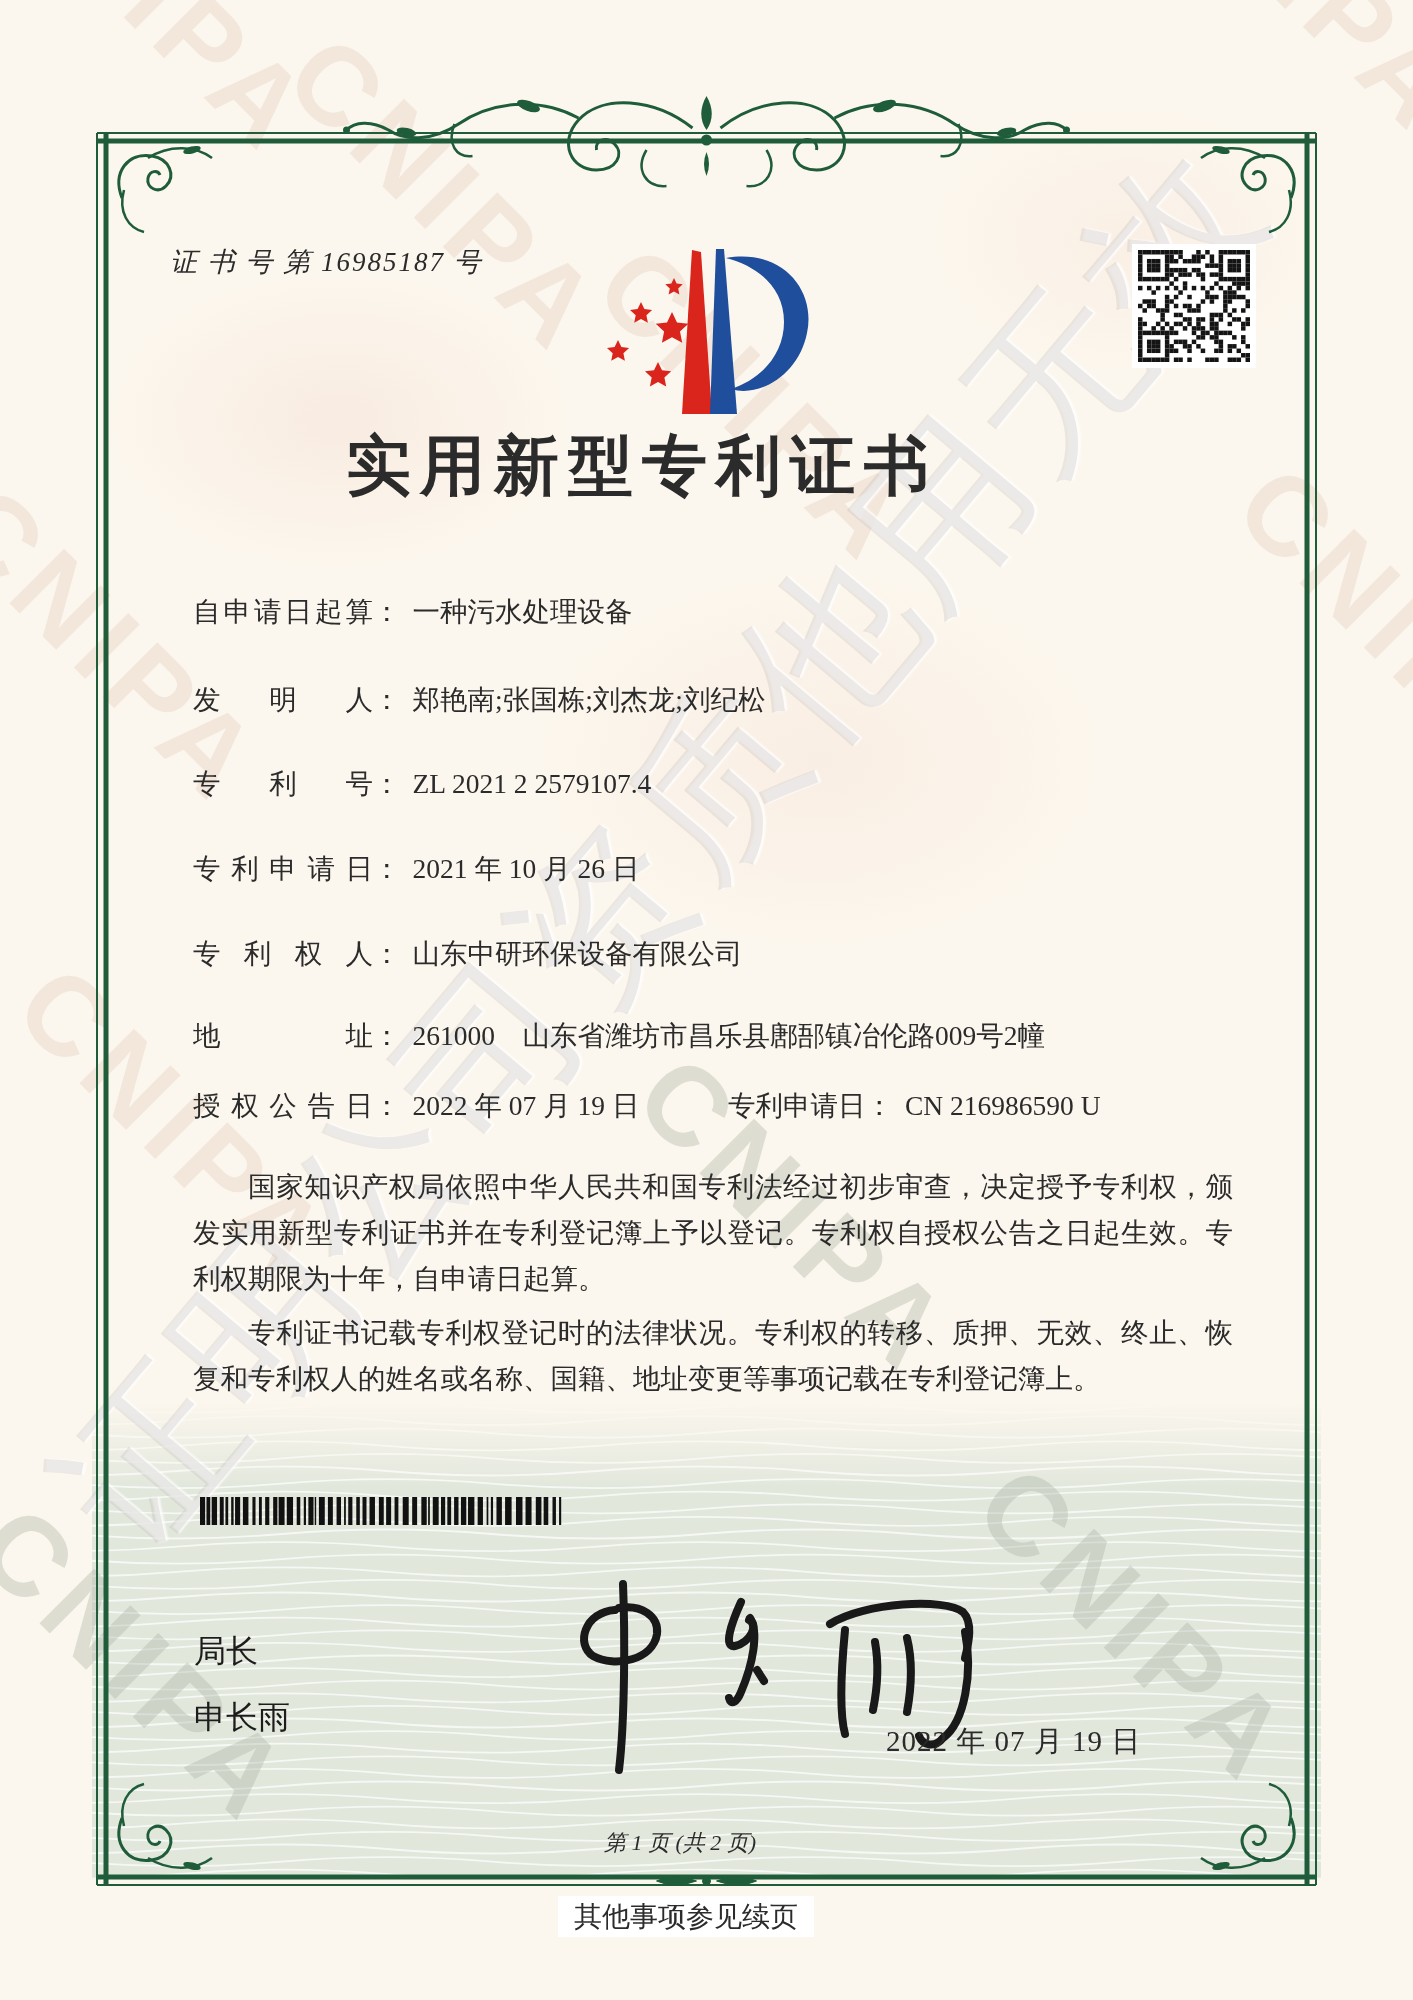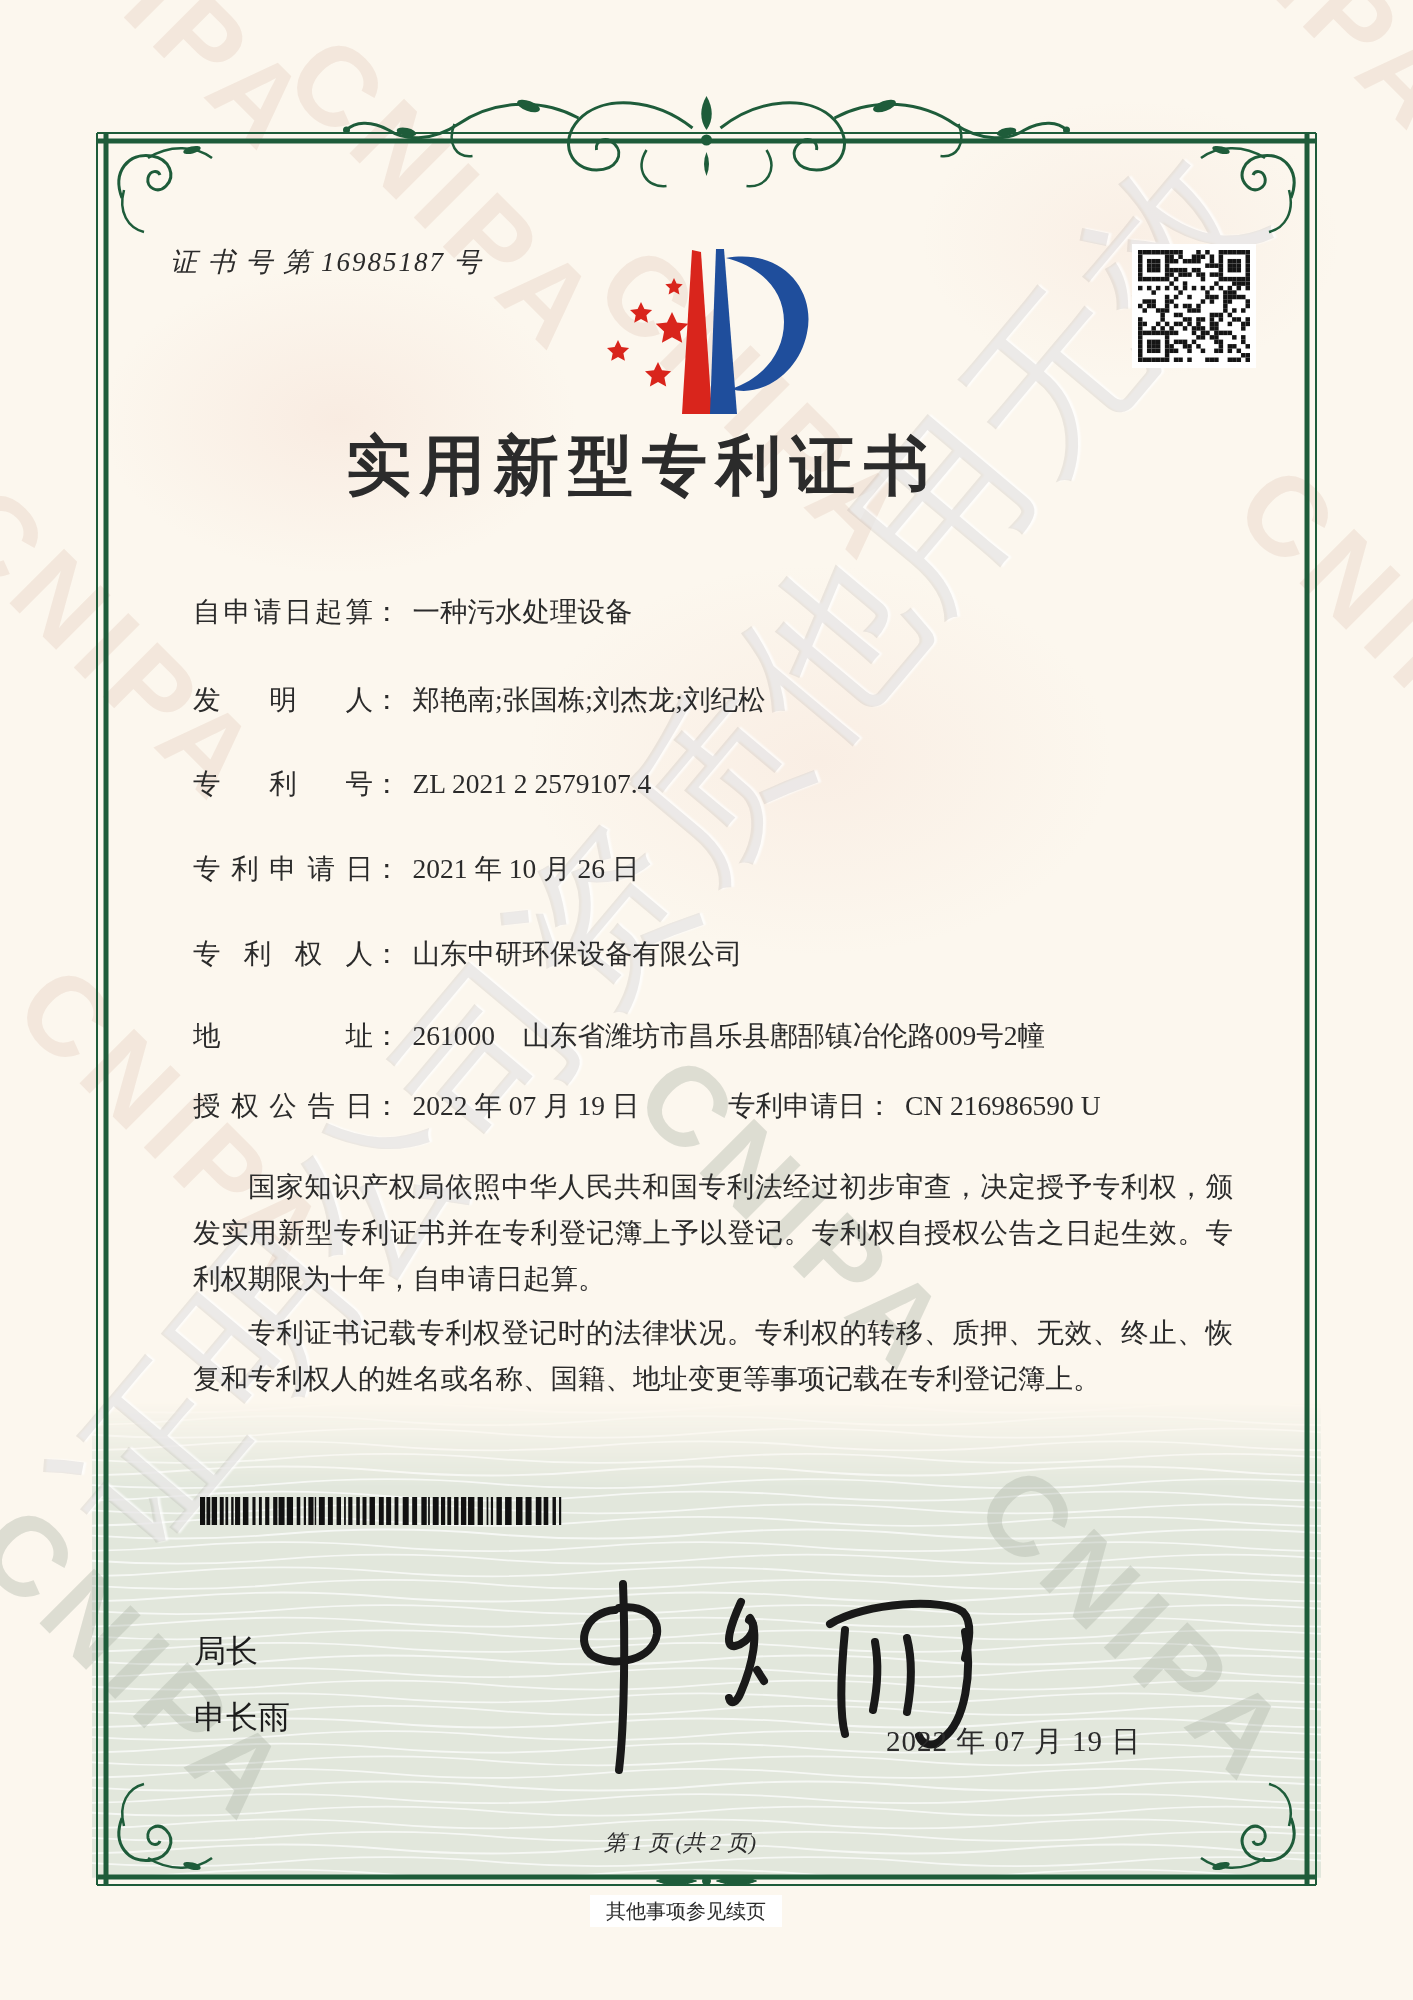--- a/index.html
+++ b/index.html
@@ -57,21 +57,21 @@
   .title{left:0;top:422px;width:1284px;text-align:center;font-size:65px;font-weight:bold;letter-spacing:9px;}
   .row{left:193px;width:1130px;height:38px;font-size:27.5px;}
   .row .lbl{display:inline-block;width:180px;text-align:justify;text-align-last:justify;vertical-align:top;}
   .row .val{margin-left:12px;white-space:pre;}
   .pair2{position:absolute;left:535px;top:0;}
   .paras{left:193px;top:1156px;width:1040px;font-size:27.5px;line-height:46px;text-align:justify;}
   .paras p{margin:8px 0 6px 0;text-indent:2em;}
   .sig-label{left:194px;font-size:32px;font-family:"Liberation Sans","DejaVu Sans",sans-serif;color:#1c1c1c;text-align:right;}
   .date-line{left:886px;top:1722px;font-size:29px;letter-spacing:1px;}
   .page-no{left:0;top:1828px;width:1360px;text-align:center;font-size:22px;font-style:italic;}
-  .footer-note{left:0;top:1898px;width:1372px;text-align:center;font-size:20px;}
+  .footer-note{left:0;top:1898px;width:1372px;text-align:center;font-size:28px;}
   .footer-note span{background:#fff;padding:5px 16px;}
 </style>
 </head>
 <body>
 
 <div class="page">
 
   <span class="wm-cnipa" style="left:-40px;top:-70px">CNIPA</span>
   <span class="wm-cnipa" style="left:250px;top:130px">CNIPA</span>
   <span class="wm-cnipa" style="left:1110px;top:-90px">CNIPA</span>

